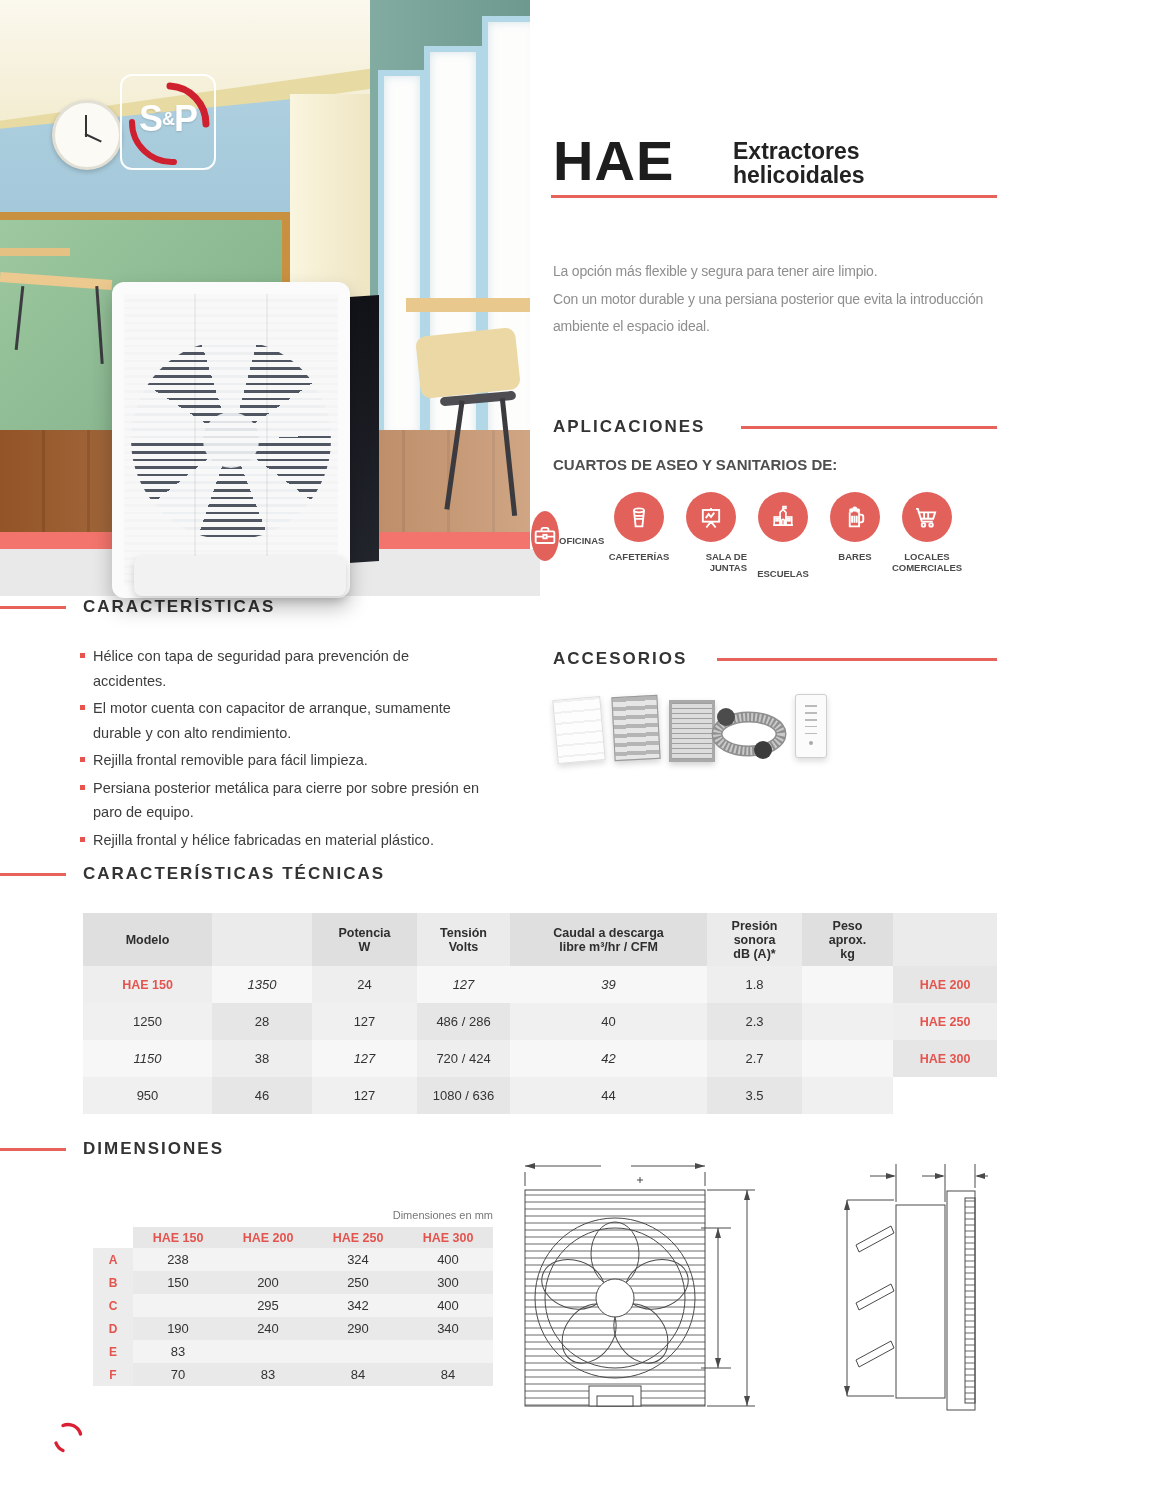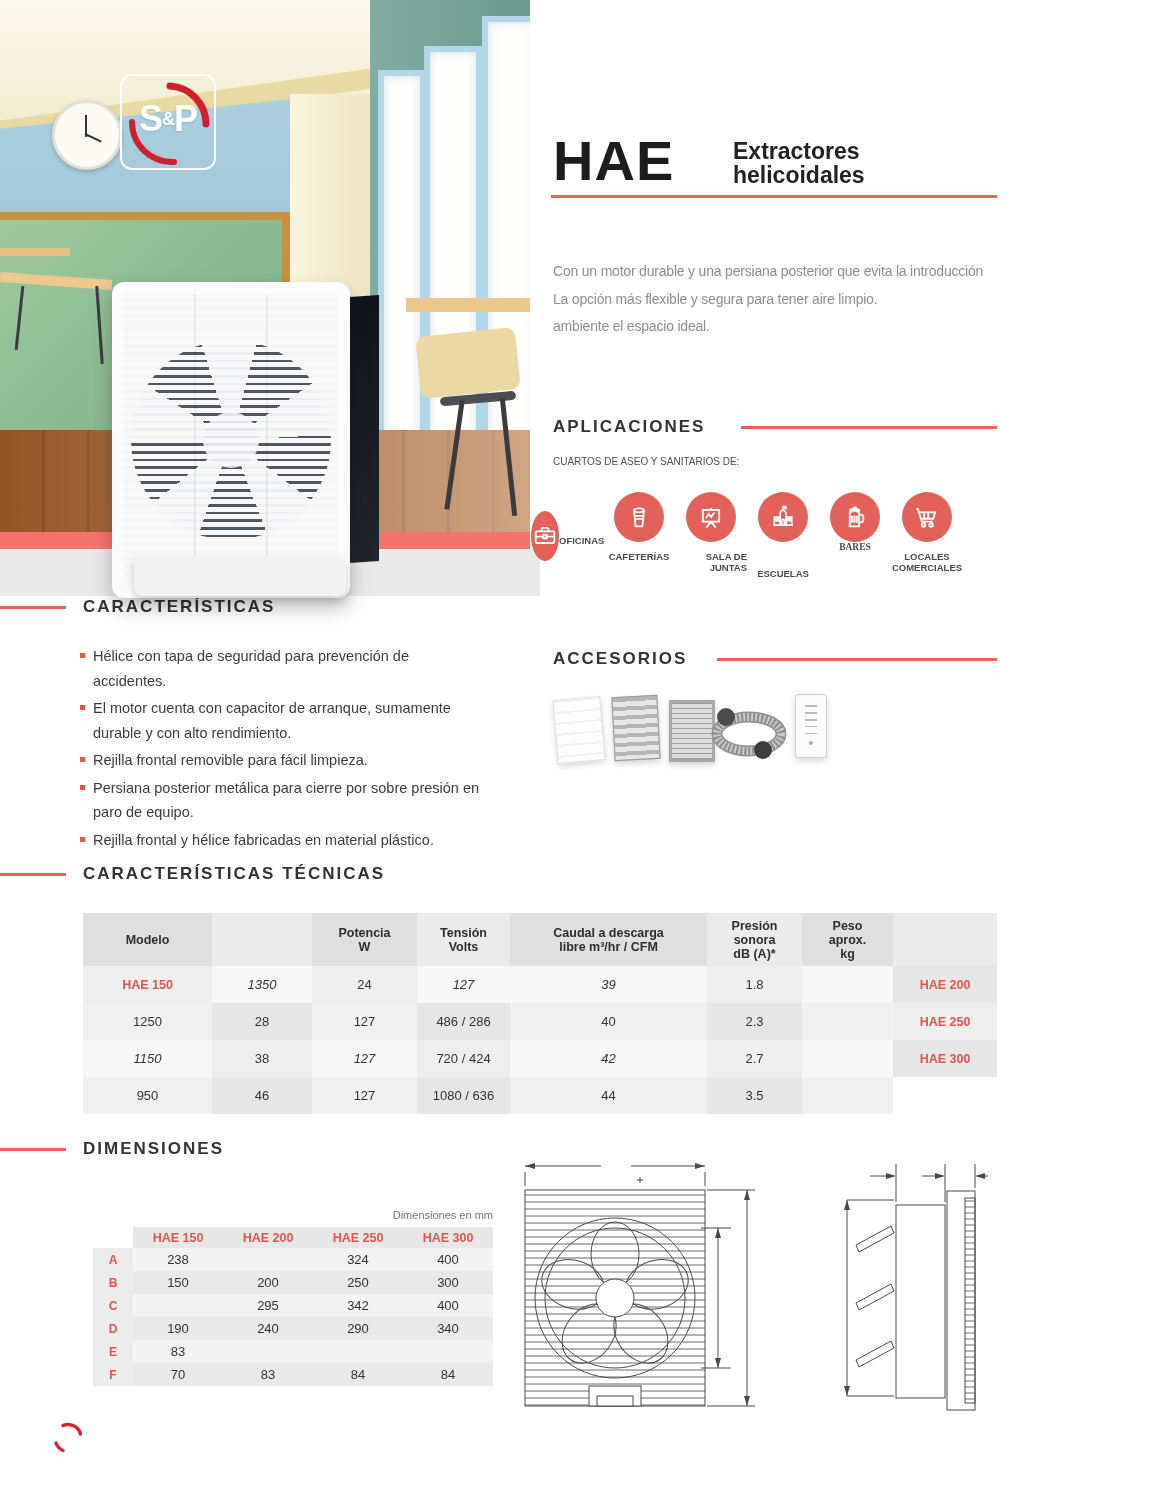--- a/index.html
+++ b/index.html
@@ -58,21 +58,21 @@
       transform:skewY(-4deg);z-index:4;}
   #fan-base{left:134px;top:556px;width:212px;height:40px;background:#f2f2f2;border-radius:8px;
       box-shadow:0 4px 8px rgba(0,0,0,.18);z-index:5;}
 
   
   .sec-title{font-size:17px;font-weight:600;letter-spacing:2px;color:#333;}
   .red-line{height:3px;background:#e8625c;}
   .hae-title{font-size:56px;font-weight:600;color:#1d1d1d;letter-spacing:1px;}
   .hae-sub{font-size:23px;line-height:24px;font-weight:600;color:#222;}
   .intro-line{font-size:14px;line-height:27.5px;color:#8e8e8e;letter-spacing:-.2px;white-space:nowrap;}
-  .cond{font-weight:normal;font-size:10px;color:#4e4e4e;letter-spacing:0;text-align:center;}
+  .cond{font-weight:bold;font-size:15px;color:#4e4e4e;letter-spacing:0;text-align:center;}
   .app-circle{width:50px;height:50px;border-radius:50%;background:#e2625b;display:flex;
       align-items:center;justify-content:center;}
   .app-label{width:72px;text-align:center;font-weight:bold;font-size:9.5px;line-height:11px;color:#4a4a4a;}
   .bullet-row{display:flex;margin-bottom:3px;}
   .bullet-sq{flex:none;width:5px;height:5px;background:#e8534e;margin:9px 8px 0 0;}
   .bullet-text{font-size:14.5px;line-height:24.5px;color:#3d3d3d;}
 
   
   #tech-table{left:83px;top:913px;width:914px;display:grid;
       grid-template-columns:129px 100px 105px 93px 197px 95px 91px 104px;
@@ -153,22 +153,22 @@
   <div id="fan-base" class="abs"></div>
 
   <div class="abs hae-title" style="left:553px;top:128px;">HAE</div>
   <div class="abs hae-sub" style="left:685px;top:139px;margin-left:48px;">
     <div>Extractores</div>
     <div>helicoidales</div>
   </div>
   <div class="abs red-line" style="left:551px;top:195px;width:446px;"></div>
 
   <div class="abs" style="left:553px;top:258px;">
+    <div class="intro-line">La opción más flexible y segura para tener aire limpio.</div>
     <div class="intro-line">Con un motor durable y una persiana posterior que evita la introducción</div>
-    <div class="intro-line">La opción más flexible y segura para tener aire limpio.</div>
     <div class="intro-line">ambiente el espacio ideal.</div>
   </div>
 
   <div class="abs sec-title" style="left:553px;top:417px;">APLICACIONES</div>
   <div class="abs red-line" style="left:741px;top:426px;width:256px;"></div>
   <div class="abs cond" style="left:553px;top:456px;">CUARTOS DE ASEO Y SANITARIOS DE:</div>
 
   <div class="abs" style="left:531px;top:492px;display:flex;">
 
     <div style="width:72px;display:flex;flex-direction:row;align-items:center;">
@@ -230,21 +230,21 @@
       <div class="app-circle">
         <svg width="28" height="28" viewBox="0 0 24 24" fill="none" stroke="#fff" stroke-width="1.6">
           <path d="M7.5 8 V20 h8 V8"></path>
           <path d="M15.5 10 h1.6 a2 2 0 0 1 2 2 v2.6 a2 2 0 0 1 -2 2 h-1.6"></path>
           <path d="M9.5 11 V17 M11.5 11 V17 M13.5 11 V17"></path>
           <circle cx="8.8" cy="6.5" r="1.9" fill="#fff" stroke="none"></circle>
           <circle cx="11.8" cy="5.2" r="2.2" fill="#fff" stroke="none"></circle>
           <circle cx="14.6" cy="6.6" r="1.8" fill="#fff" stroke="none"></circle>
         </svg>
       </div>
-      <div class="app-label" style="font-family:Liberation Serif, serif;">
+      <div class="app-label" style="margin-top:9px;">
         <div>BARES</div>
       </div>
     </div>
     <div style="width:72px;display:flex;flex-direction:column;align-items:center;">
       <div class="app-circle">
         <svg width="28" height="28" viewBox="0 0 24 24" fill="none" stroke="#fff" stroke-width="1.6">
           <path d="M5 8 H19 L17.3 13.5 H6.8 Z"></path>
           <path d="M5 8 L4.2 5 H2.6"></path>
           <path d="M9.5 8 V13.5 M13 8 V13.5"></path>
           <path d="M6.8 13.5 L7.6 16 H17"></path>

